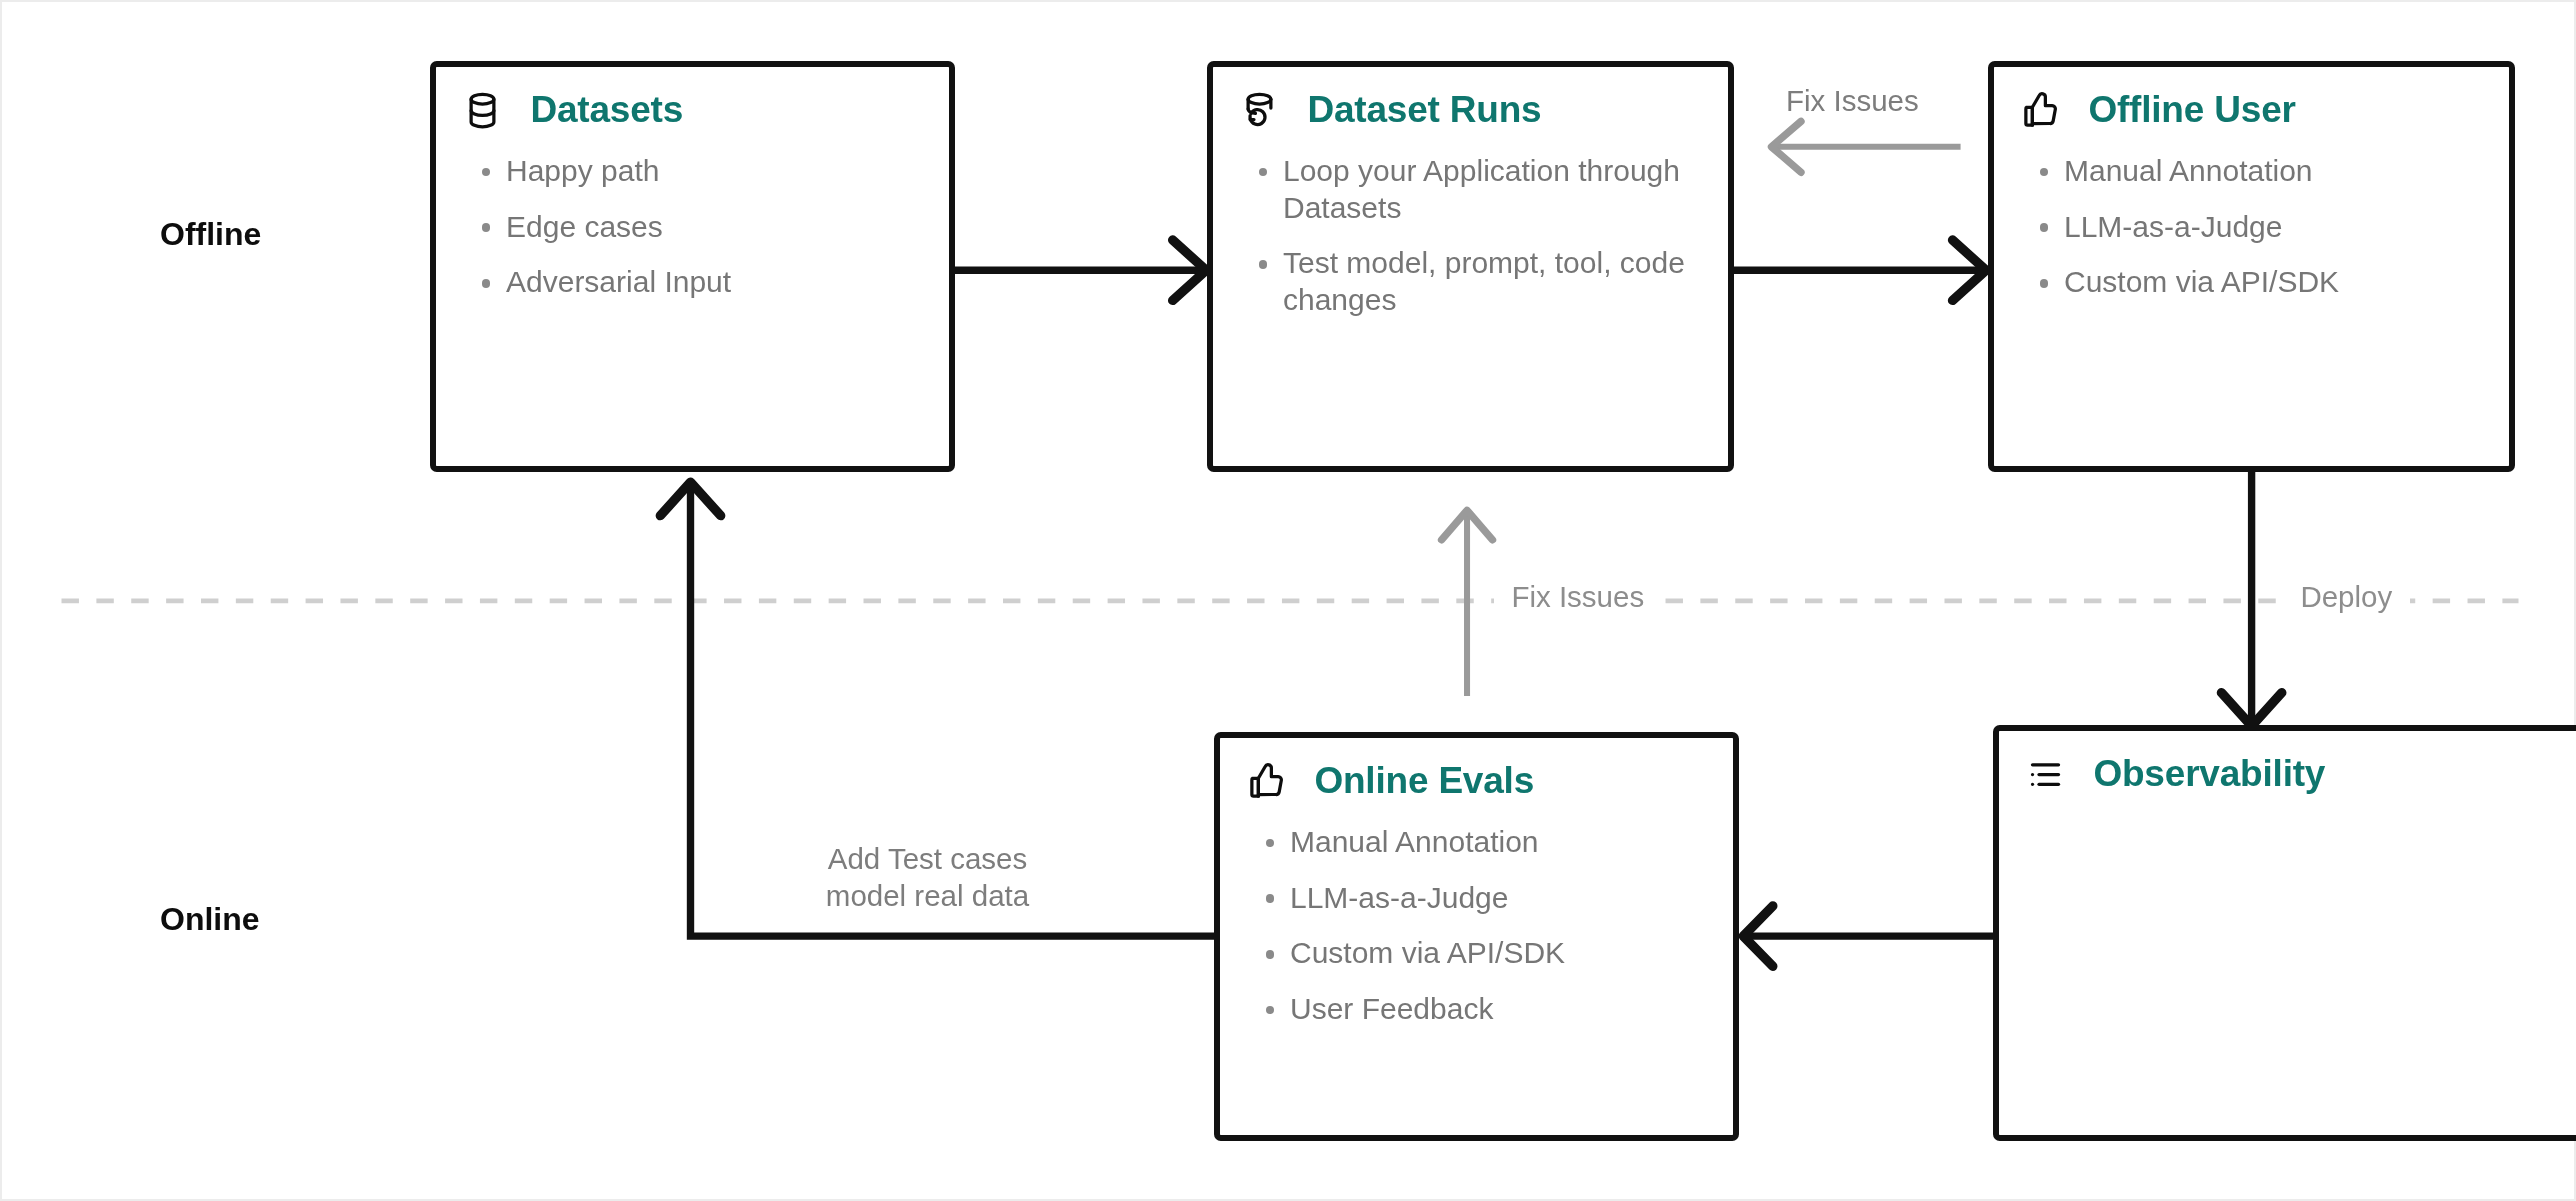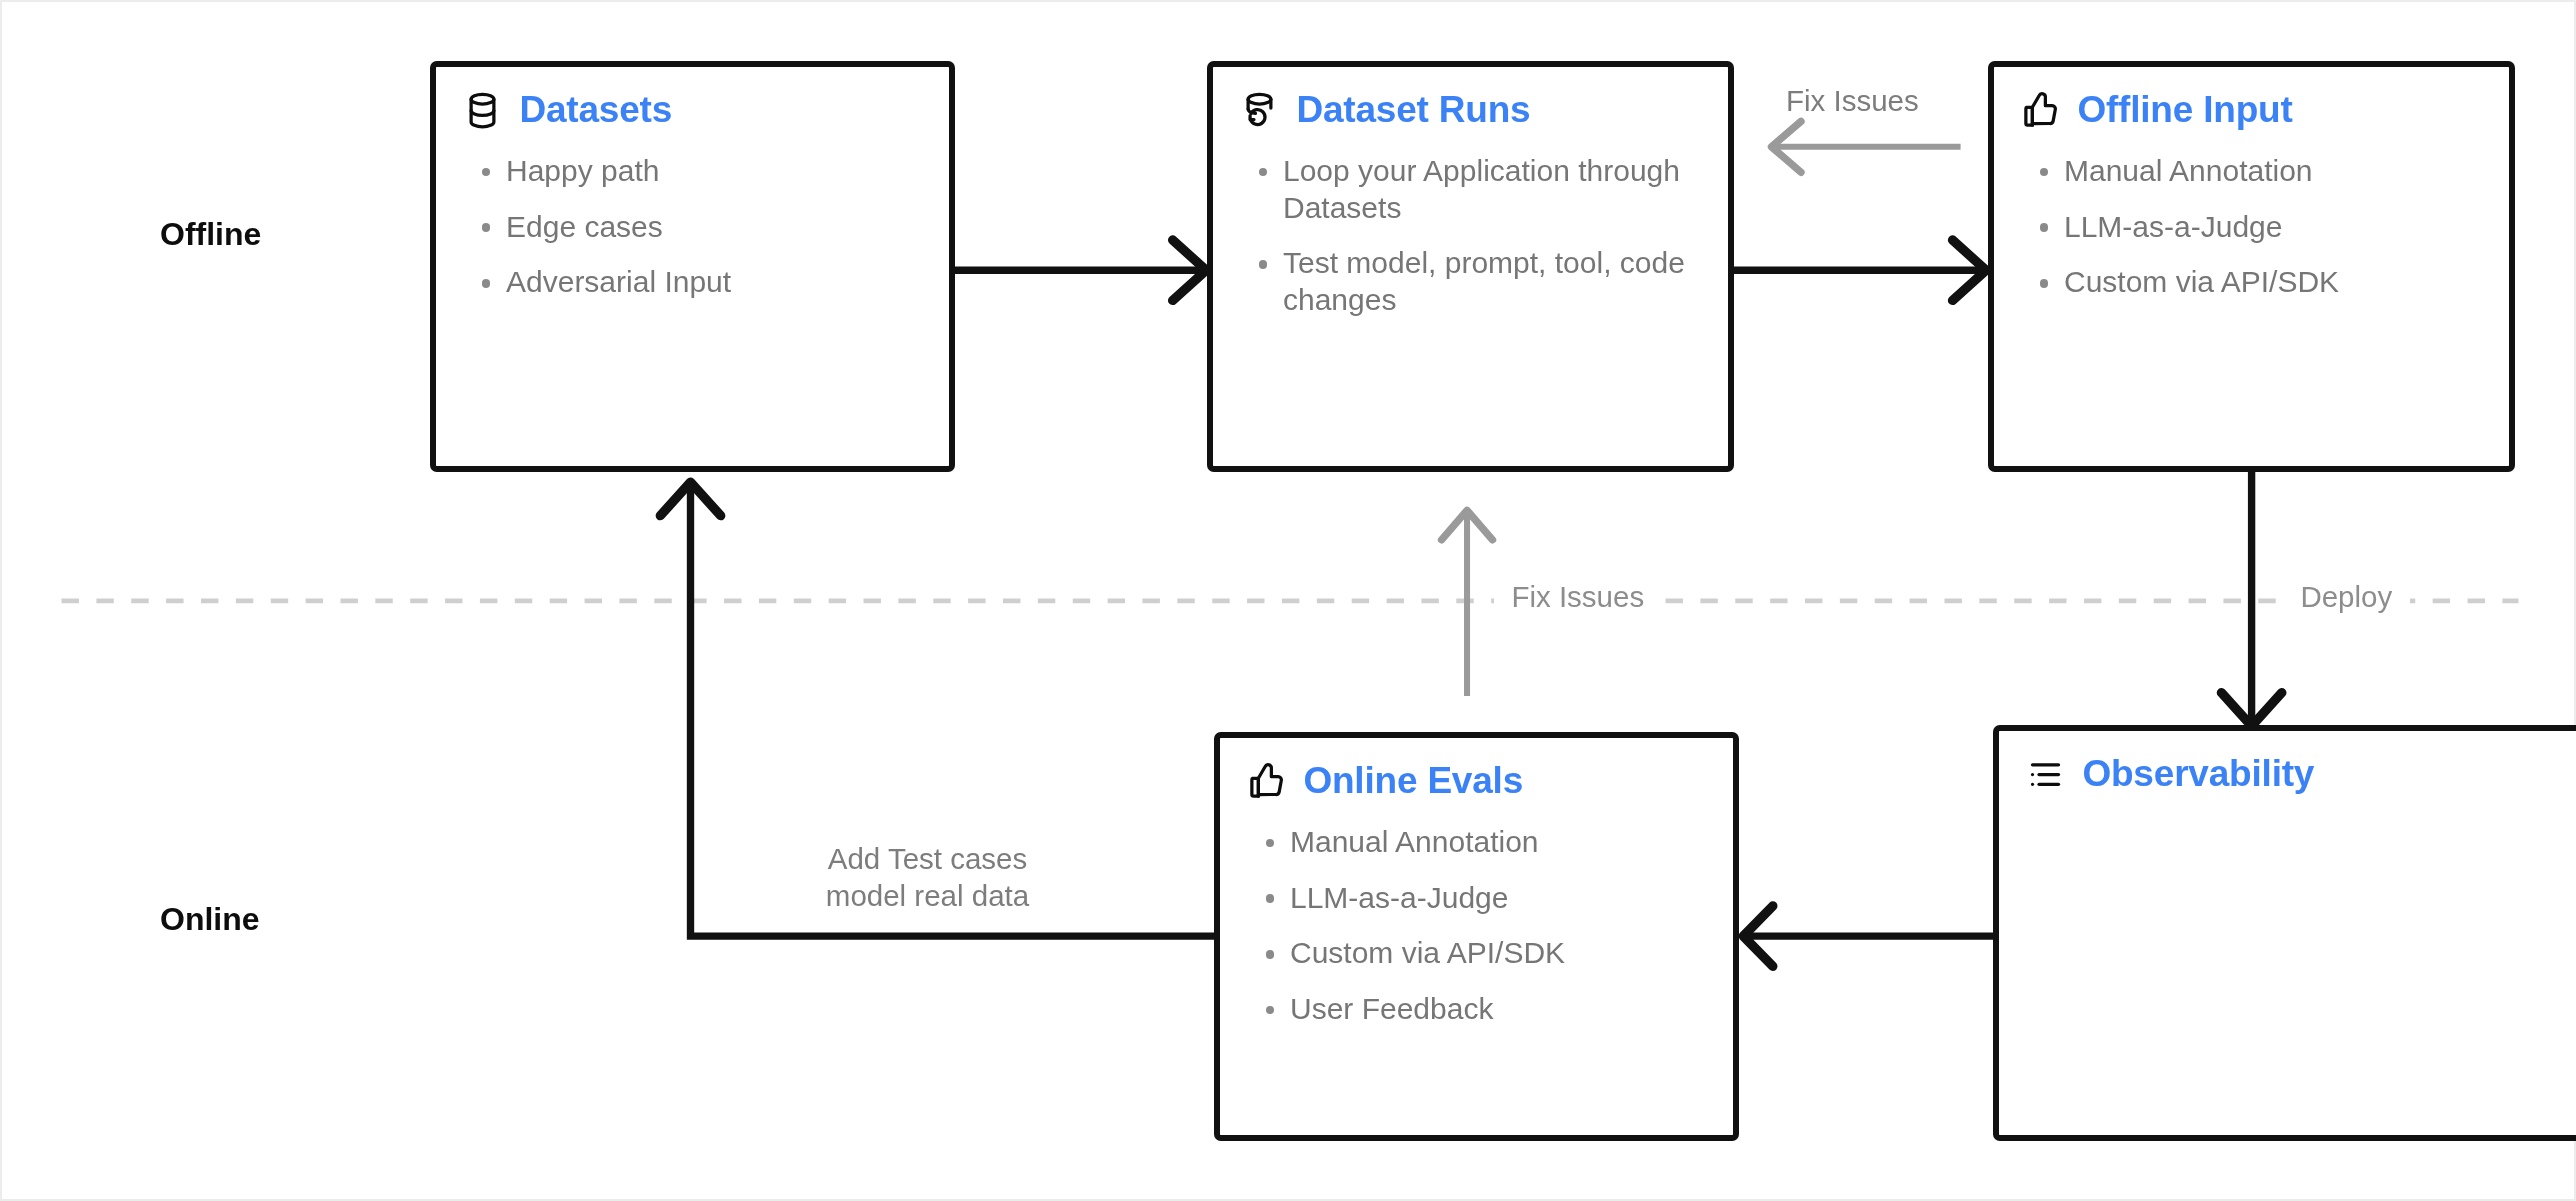--- a/index.html
+++ b/index.html
@@ -45,24 +45,25 @@
   }
   .node-icon {
     width: 39px;
     height: 39px;
     flex: 0 0 39px;
     display: block;
   }
   .node-title {
     font-size: 37px;
     font-weight: bold;
-    color: #3b82f6;
+    color: #0f766e;
     letter-spacing: -0.2px;
     line-height: 1.05;
     white-space: nowrap;
+    margin-left: 11px;
   }
   .bullets {
     margin: 8px;
     padding: 0;
     list-style: none;
   }
   .bullets li {
     position: relative;
     padding-left: 35px;
     margin-bottom: 19px;
@@ -206,21 +207,21 @@
     </ul>
   </div>
 
   <div class="node" style="left:1986px; top:59px; width:527px; height:411px;">
     <div class="node-head">
       <svg class="node-icon" viewBox="0 0 24 24" fill="none" stroke="#0d0d0d" stroke-width="2" stroke-linecap="round" stroke-linejoin="round">
         <path d="M7 21V10"></path>
         <path d="M3.5 10h3.5v11H4a1 1 0 0 1-1-1v-9a1 1 0 0 1 .5-1z"></path>
         <path d="M7 10l4.2-7.2A2 2 0 0 1 15 3.8V9h4.1a2 2 0 0 1 2 2.4l-1.3 7A2 2 0 0 1 17.8 20H7"></path>
       </svg>
-      <div class="node-title">Offline Input</div>
+      <div class="node-title">Offline User</div>
     </div>
     <ul class="bullets">
       <li>Manual Annotation</li>
       <li>LLM-as-a-Judge</li>
       <li>Custom via API/SDK</li>
     </ul>
   </div>
 
   <div class="node" style="left:1212px; top:730px; width:525px; height:409px;">
     <div class="node-head">

